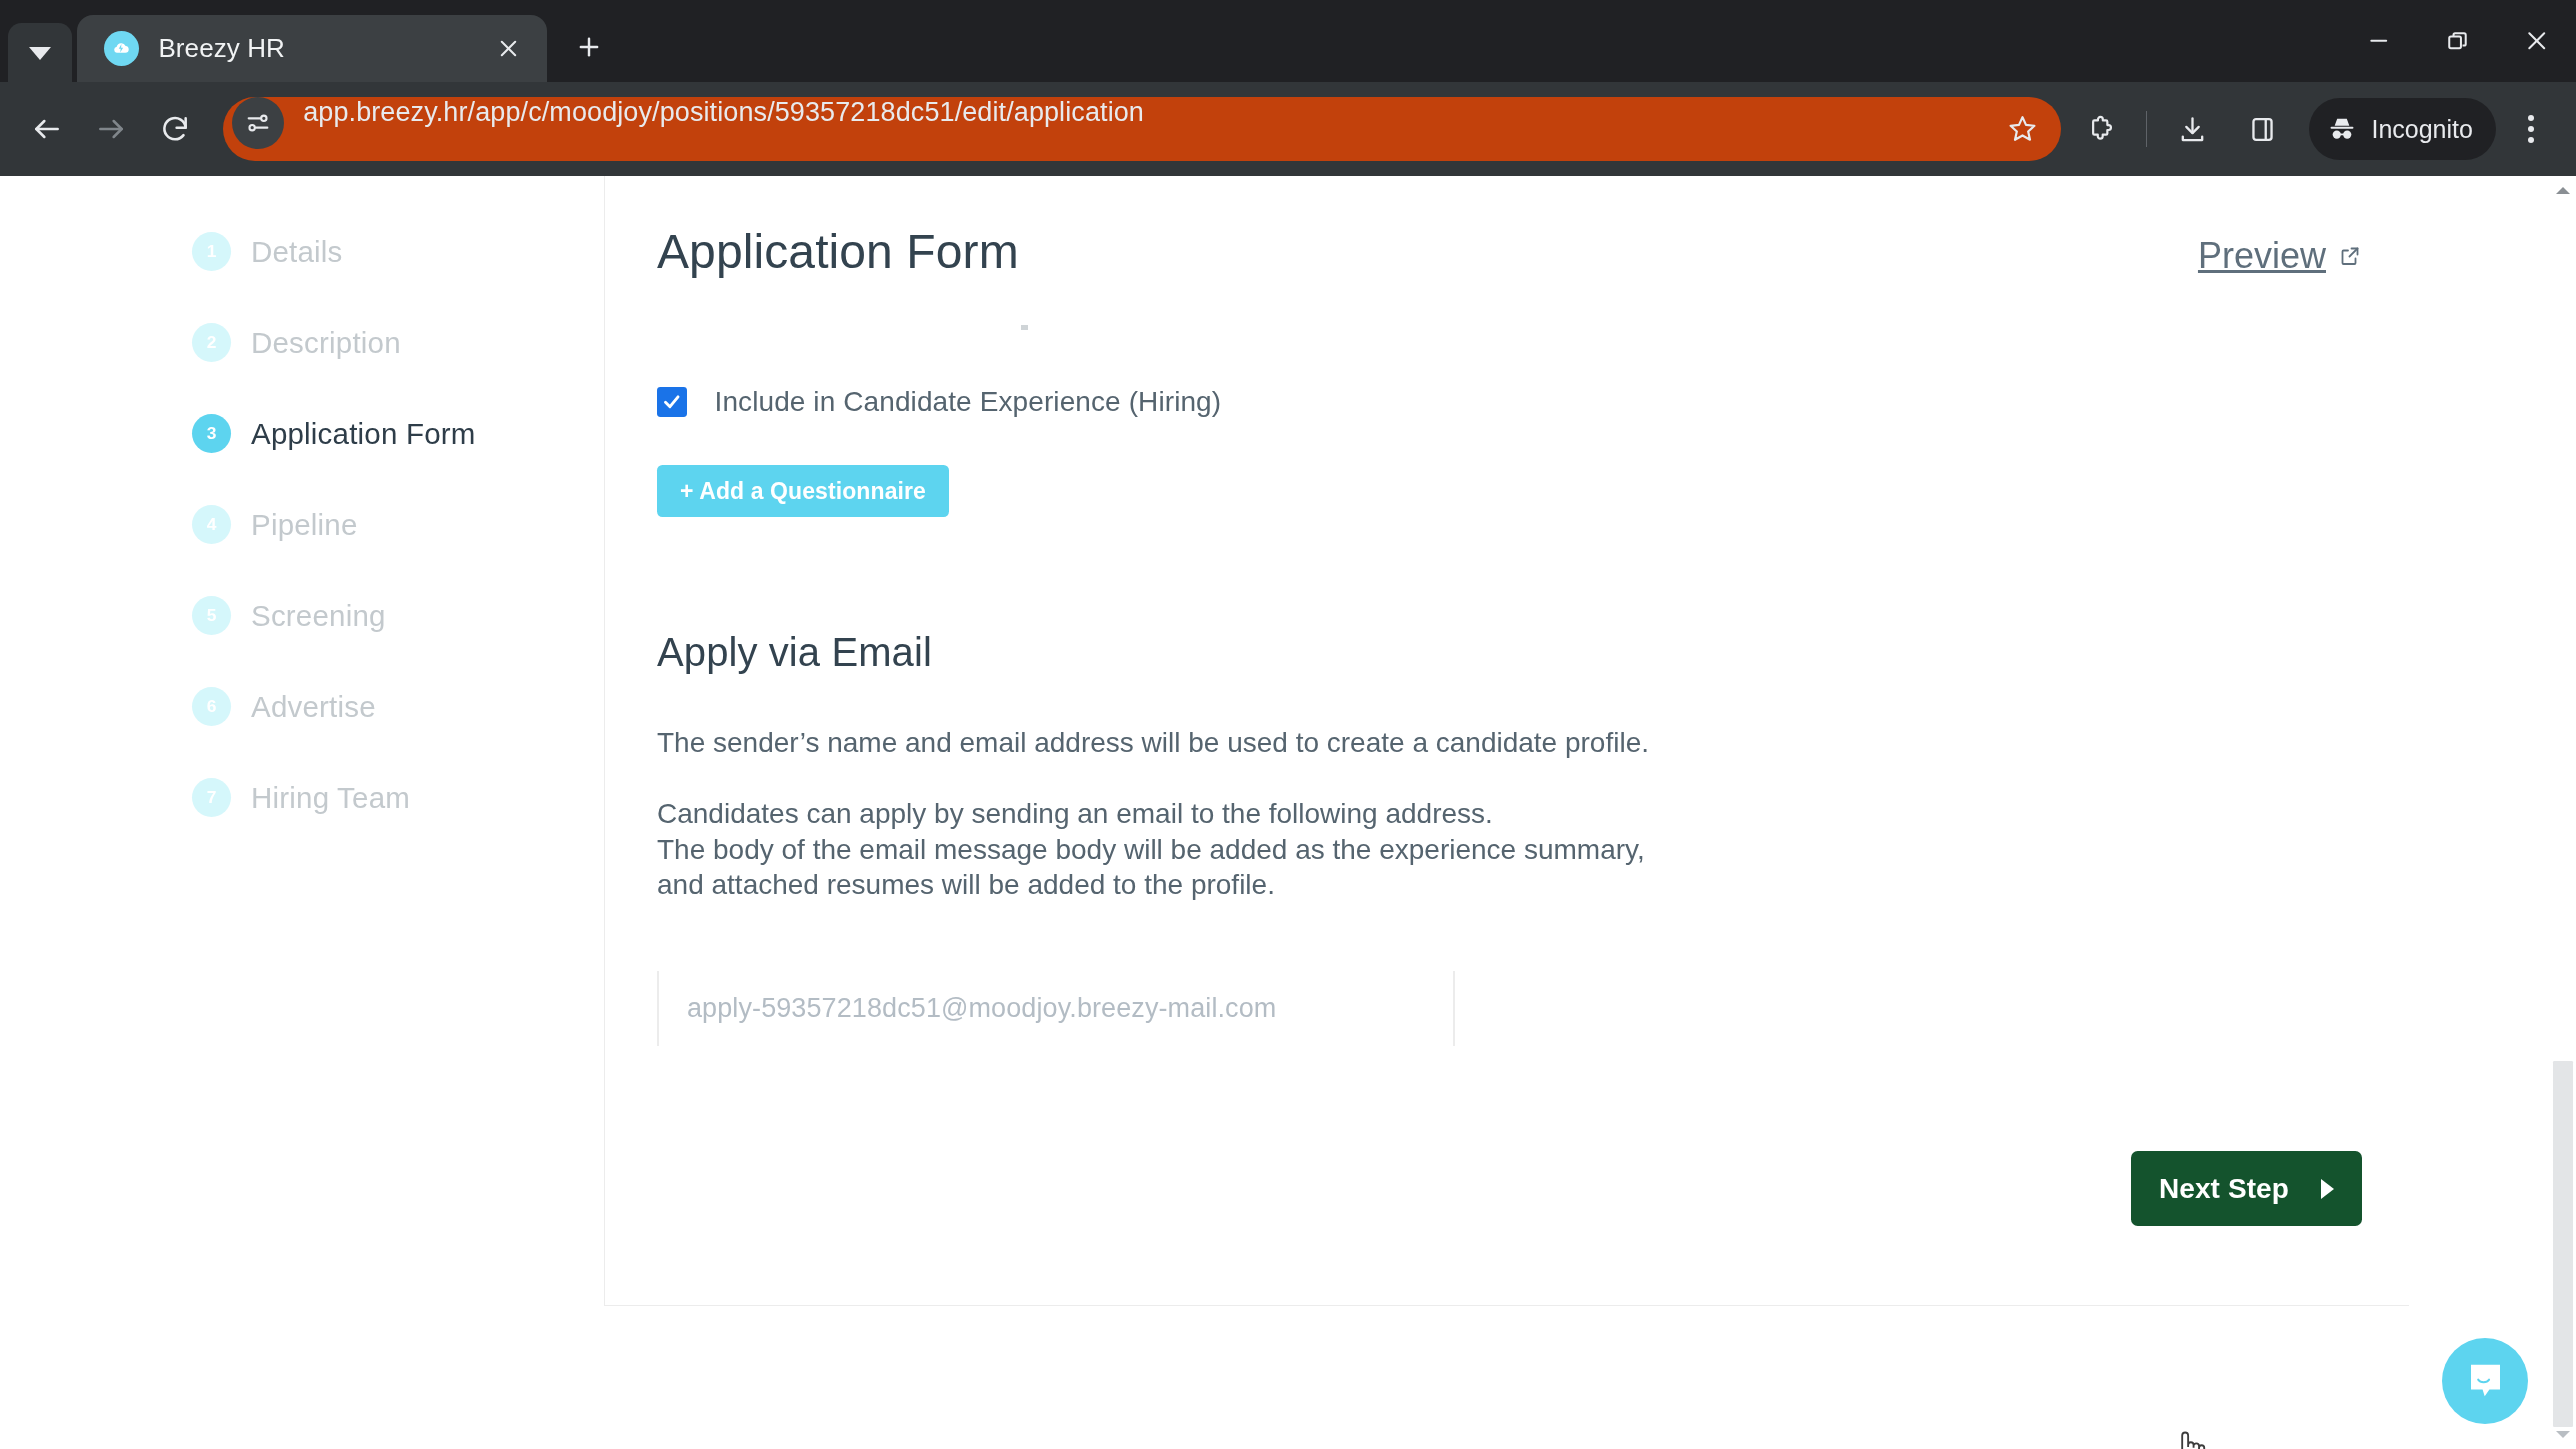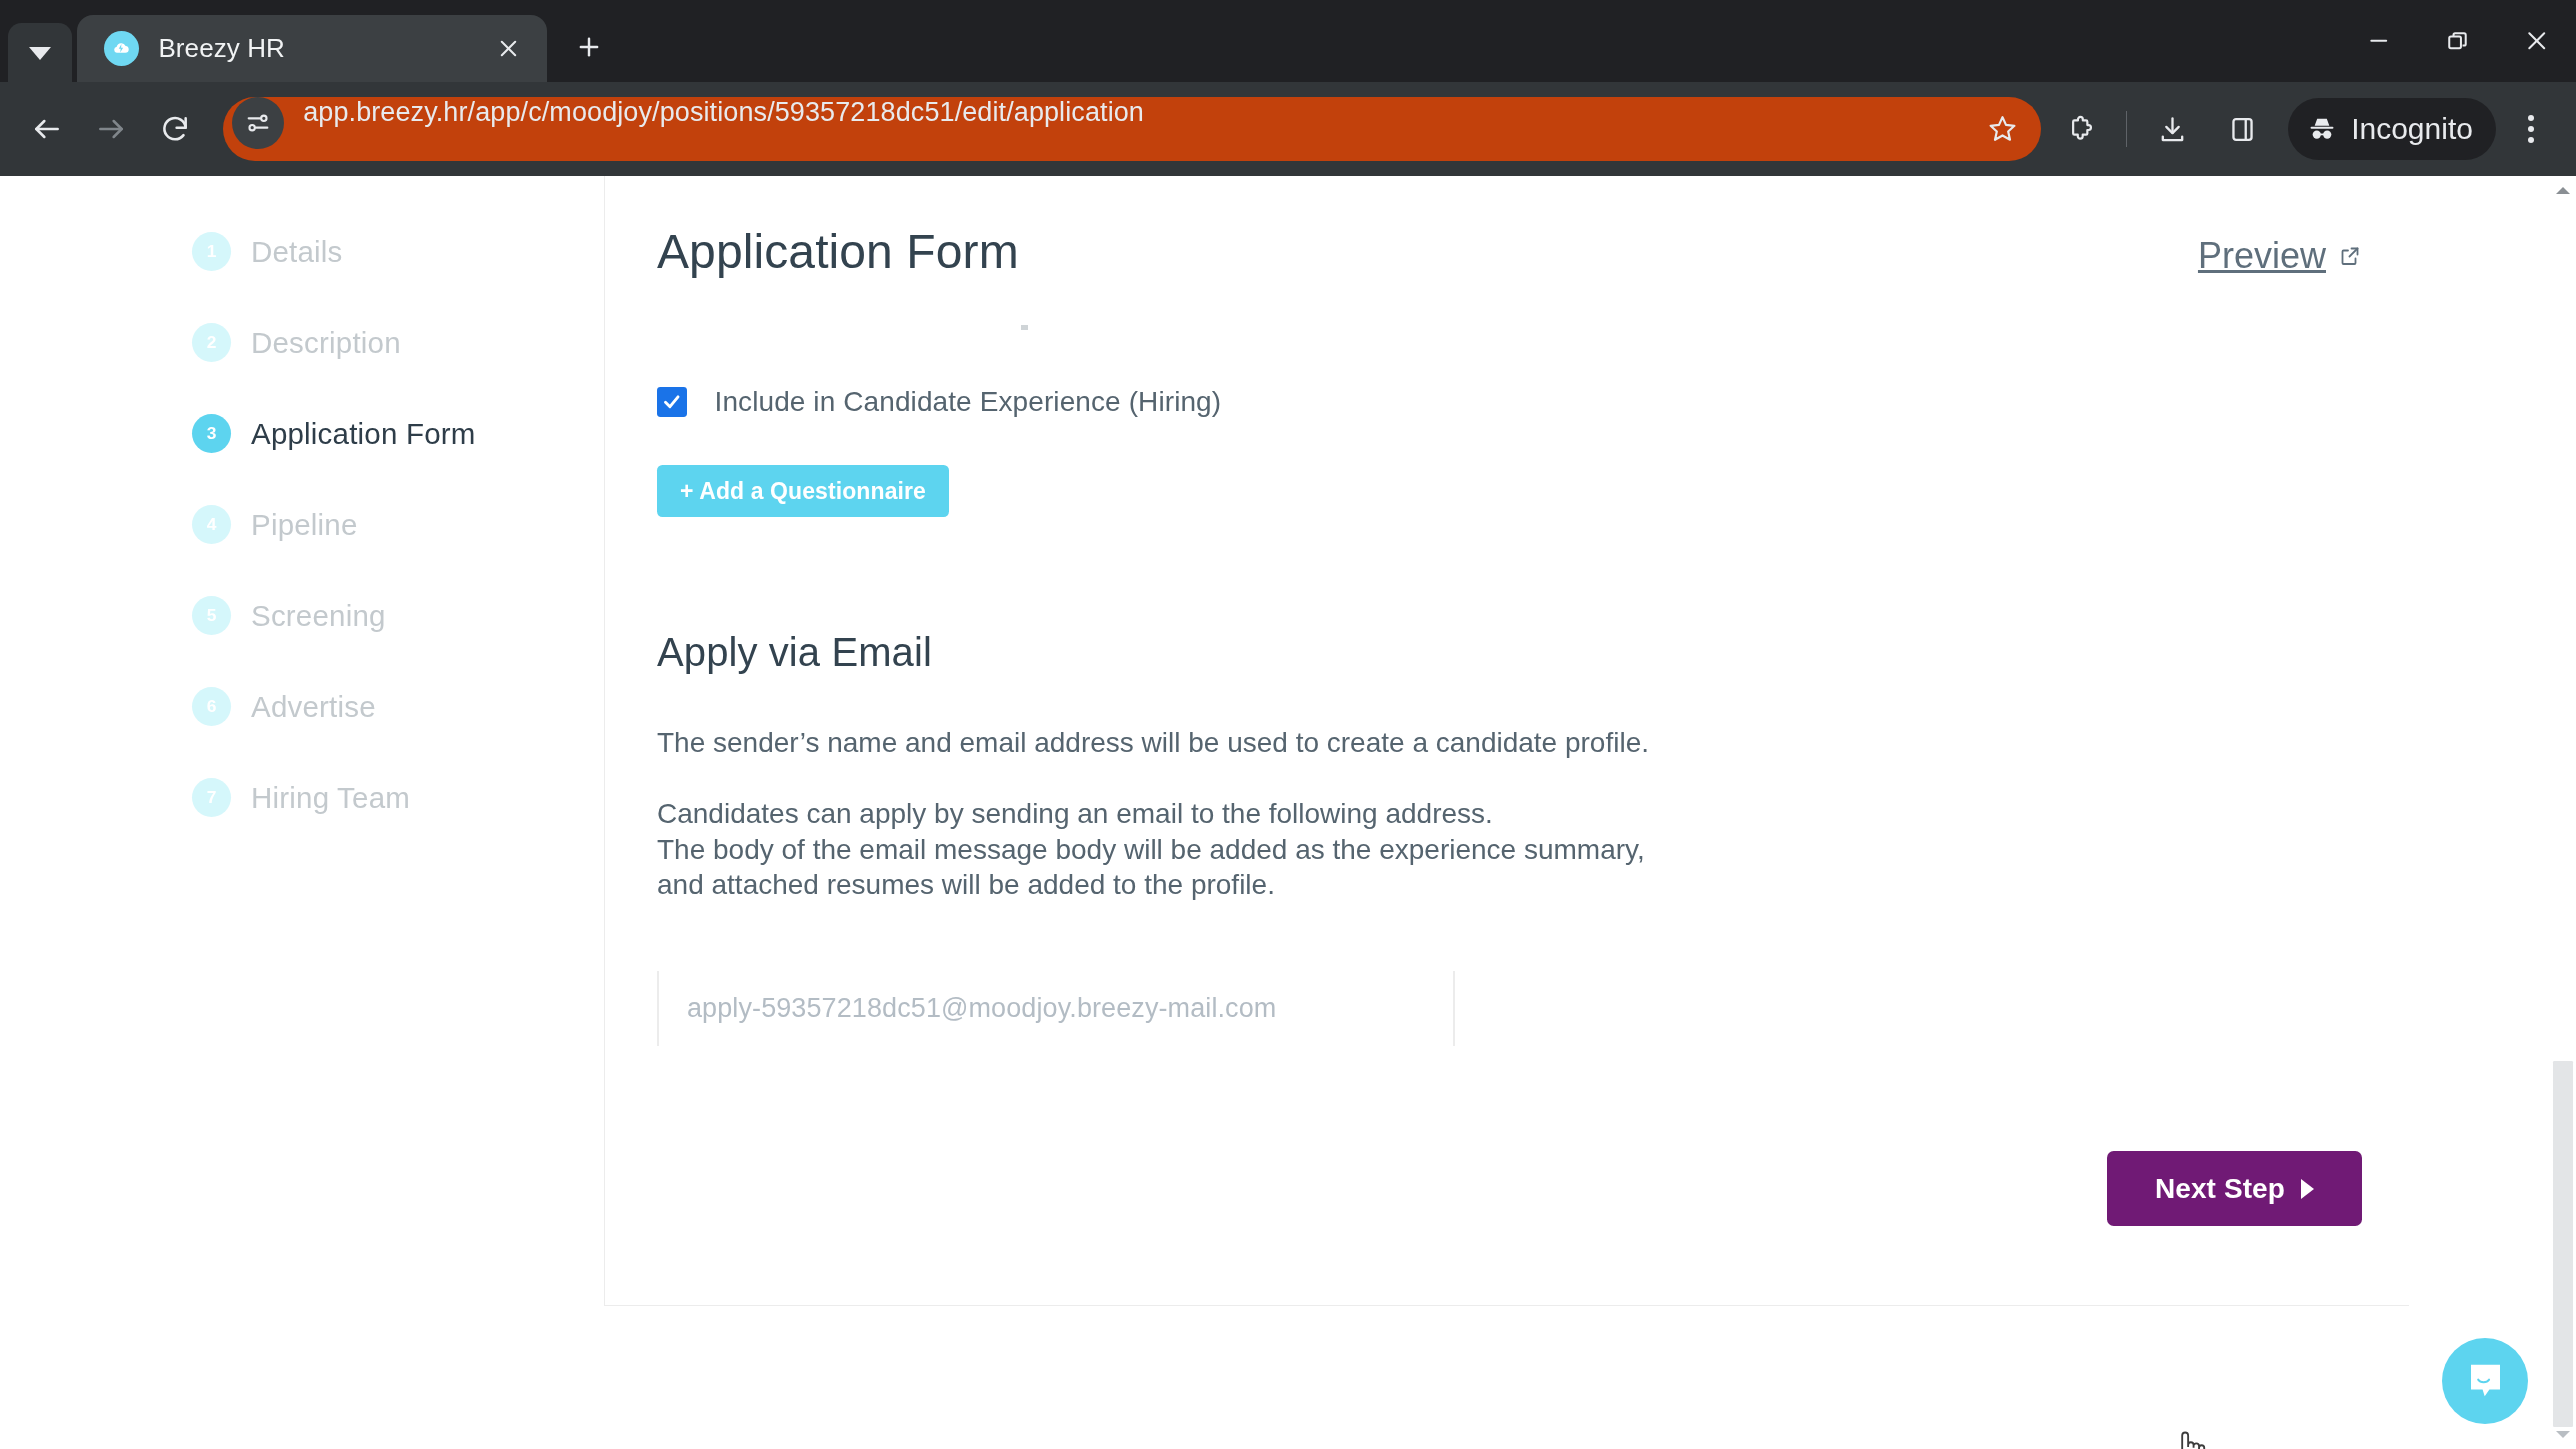--- a/index.html
+++ b/index.html
@@ -71,21 +71,21 @@
   .omnibtn { width:62px;height:62px;border-radius:50%;display:flex;align-items:center;justify-content:center;flex:0 0 auto;margin-right:8px; }
   .omnibtn svg { width:31px;height:31px; }
   .tb-sep { width:1.3px;height:36px;background:#5f6368;margin:0 10.7px;flex:0 0 auto; }
   .tbicon { width:62px;height:62px;display:flex;align-items:center;justify-content:center;flex:0 0 auto;margin:0 4px; }
   .tbicon svg { width:31px;height:31px; }
   .incognito {
     height:62px;background:#202124;border-radius:31px;display:flex;align-items:center;
     padding:0 23px 0 17.4px;flex:0 0 auto;margin-left:10.7px;
   }
   .incognito svg { width:32px;height:32px;margin-right:13.4px; }
-  .incognito span { color:#e8eaed;font-size:30px;white-space:nowrap; }
+  .incognito span { color:#e8eaed;font-size:25px;white-space:nowrap; }
   .kebab { width:56px;height:62px;display:flex;flex-direction:column;align-items:center;justify-content:center;gap:5.4px;flex:0 0 auto;margin-left:6.7px; }
   .kebab i { width:6px;height:6px;border-radius:50%;background:#e8eaed;display:block; }
 
   
   .viewport {
     position:absolute; top:176px; left:0; width:2576px; height:1273px;
     background:#ffffff; overflow:hidden;
   }
 
   
@@ -147,23 +147,23 @@
 
   .email-field {
     margin-top:68px; width:798px; height:75px;
     border-left:2px solid #ececec; border-right:2px solid #ececec;
     display:flex; align-items:center; padding-left:28px;
   }
   .email-field span { font-size:27px; color:#b3bcc4; letter-spacing:0.1px; }
 
   .btn-next {
     position:absolute; right:47px; bottom:79px;
-    background:#701a75; color:#ffffff; border:none; border-radius:6.7px;
-    height:75px; padding:0 48px; font-size:28px; font-weight:700;
-    display:flex; align-items:center; gap:16px; letter-spacing:0.1px;
+    background:#14532d; color:#ffffff; border:none; border-radius:6.7px;
+    height:75px; padding:0 28px; font-size:28px; font-weight:700;
+    display:flex; align-items:center; gap:32px; letter-spacing:0.1px;
     font-family:"Liberation Sans", sans-serif;
   }
   .btn-next .caret {
     width:0;height:0;border-top:10px solid transparent;border-bottom:10px solid transparent;
     border-left:13.4px solid #ffffff; display:inline-block;
   }
 
   
   .cursor { position:absolute; left:2169px; top:1251px; width:40px;height:52px; pointer-events:none; }
   .cursor svg { width:40px;height:52px; }

